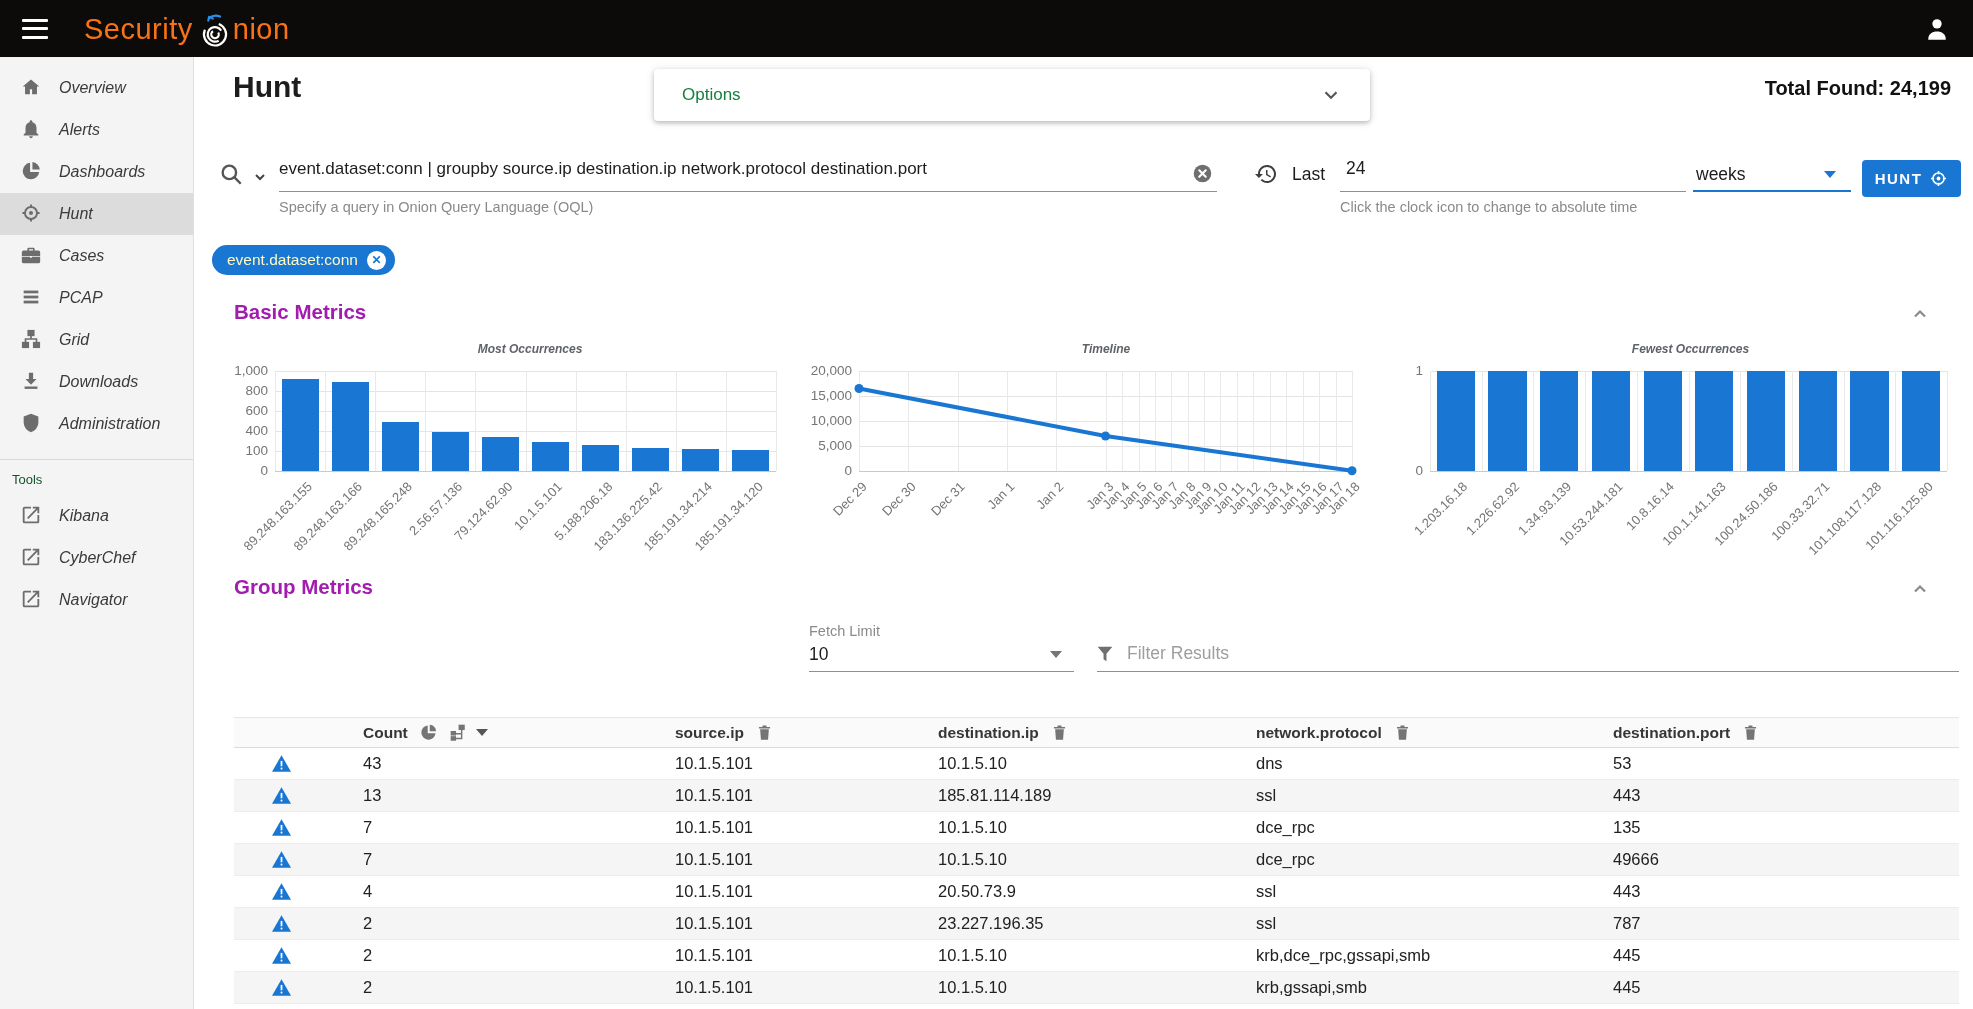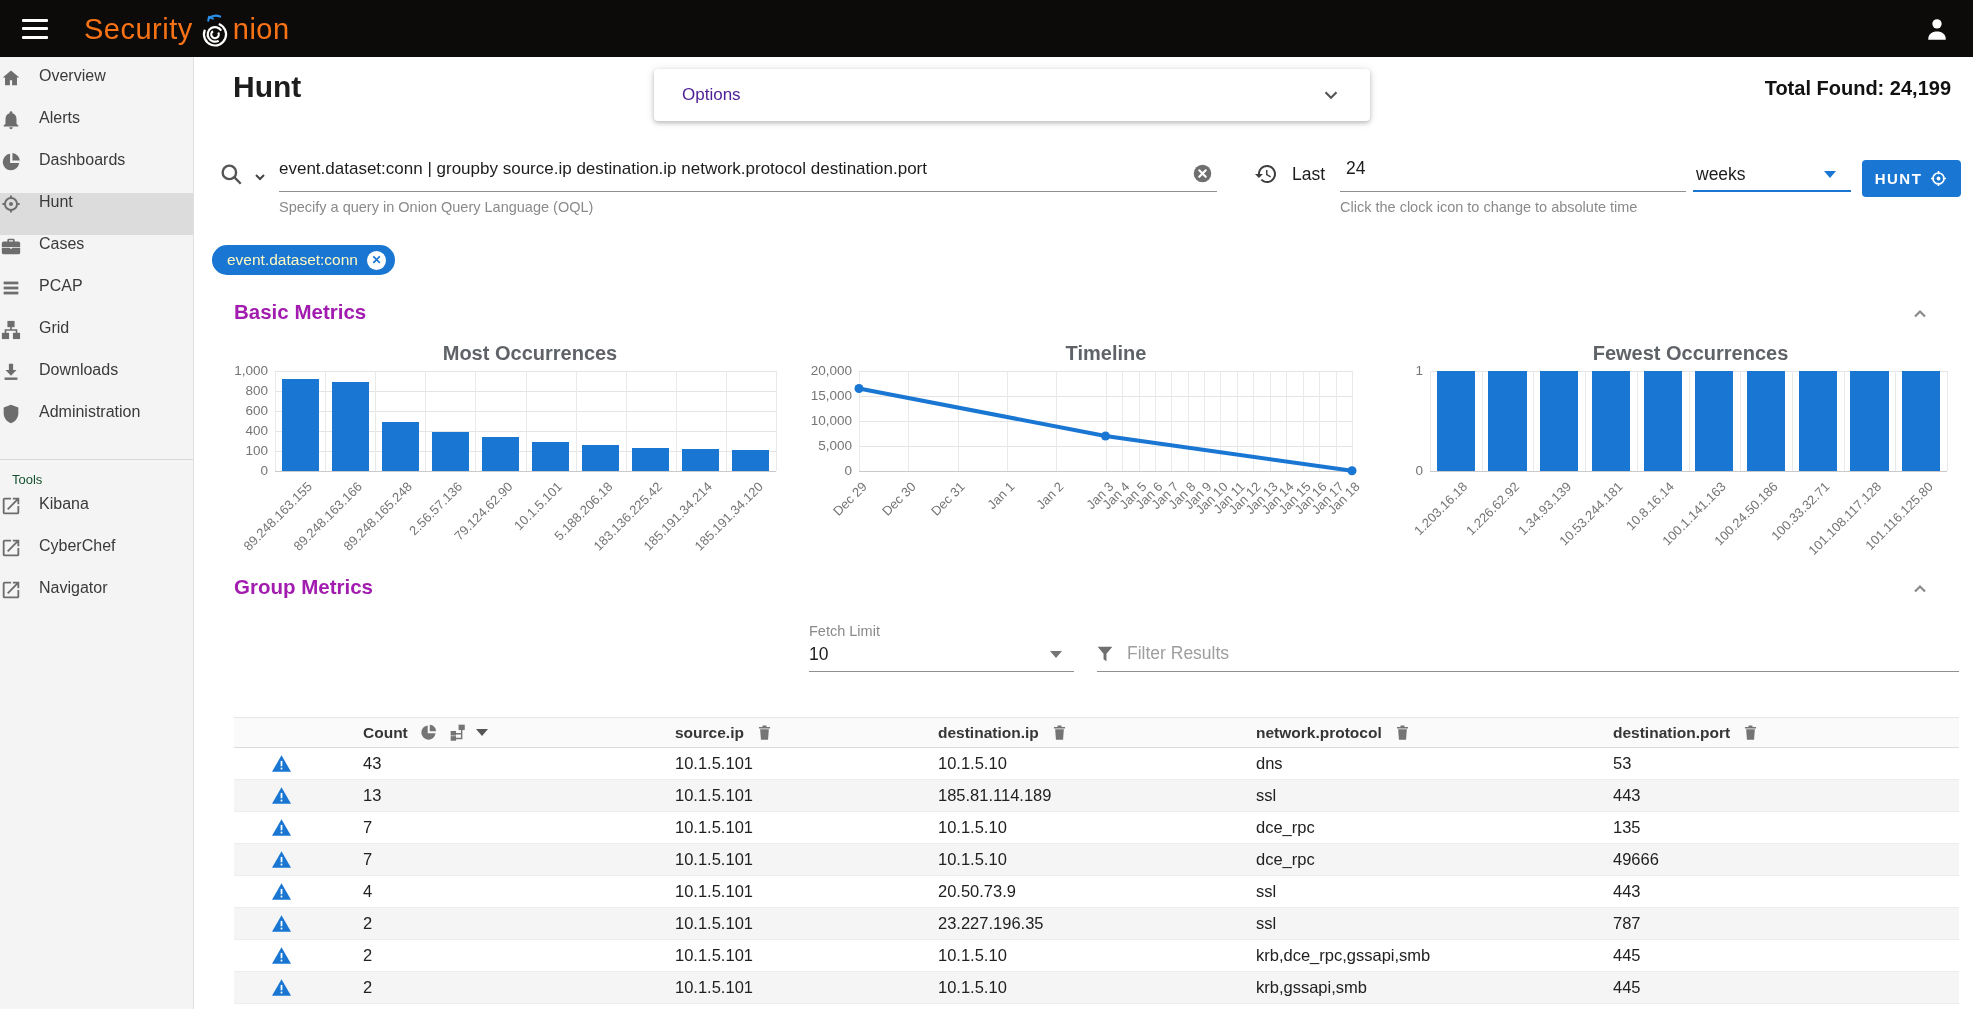--- a/index.html
+++ b/index.html
@@ -11,36 +11,36 @@
   .hamburger { width:26px; height:20px; display:flex; flex-direction:column; justify-content:space-between; cursor:pointer; margin-right:36px; }
   .hamburger span { display:block; height:3px; background:#fff; border-radius:1px; }
   .logo { display:flex; align-items:flex-end; color:#f97316; font-size:29px; letter-spacing:.5px; }
   .logo .onion-o { width:34px; height:38px; margin:0 1px -4px 5px; }
   .topbar .spacer { flex:1; }
   .person { width:28px; height:28px; }
 
   
   .layout { display:flex; height:952px; }
   .sidebar { width:194px; background:#f4f4f4; border-right:1px solid #e0e0e0; padding-top:10px; flex:none; }
-  .side-item { height:42px; display:flex; align-items:flex-start; cursor:pointer; }
+  .side-item { height:42px; display:flex; align-items:center; padding-left:20px; cursor:pointer;font-style:italic; }
   .side-item.active { background:#dcdcdc; }
   .side-item .icon { width:24px; height:24px; color:#6d6d6d; flex:none; }
   .side-item .icon svg { width:22px; height:22px; }
   .side-label { margin-left:15px; font-size:16px; color:#3a3a3a; }
   .side-divider { border-top:1px solid #d8d8d8; margin:14px 0 6px 0; }
   .side-caption { font-size:13px; color:#14532d; padding:6px 0 8px 12px; }
 
   .content { position:relative; flex:1; background:#fff; }
 
   
   .page-title { position:absolute; left:39px; top:13px; font-size:30px; font-weight:700; color:#1d1d1d; }
   .options-panel { position:absolute; left:460px; top:12px; width:716px; height:52px; background:#fff;
     border-radius:4px; box-shadow:0 2px 4px rgba(0,0,0,.2), 0 1px 10px rgba(0,0,0,.12);
     display:flex; align-items:center; padding:0 28px; cursor:pointer; }
-  .options-panel .label { font-size:17px; color:#4c1d95;text-align:center; }
+  .options-panel .label { font-size:17px; color:#15803d;text-align:center; }
   .options-panel .icon { margin-left:auto; width:22px; height:22px; color:#555; }
   .total-found { position:absolute; right:22px; top:20px; font-size:20px; font-weight:700; color:#111; }
 
   
   .q-icon { position:absolute; color:#555; }
   .underline { position:absolute; height:1px; background:#8f8f8f; }
   .underline.blue { height:2px; background:#1976d2; }
   .query-input { position:absolute; left:85px; top:102px; width:900px; border:none; outline:none;
     font-size:17px; color:#1d1d1d; font-family:"Liberation Sans", sans-serif; background:transparent; }
   .hint { position:absolute; font-size:14.5px; color:#8a8a8a; }
@@ -57,21 +57,21 @@
   .chip .chip-label { color:#fef9c3; font-size:15.5px; }
   .chip .chip-close { margin-left:9px; width:19px; height:19px; border-radius:50%; background:#fff; color:#1976d2;
     font-size:12px; font-weight:700; display:flex; align-items:center; justify-content:center; cursor:pointer; }
 
   
   .section-title { position:absolute; left:40px; font-size:20.5px; color:#a21caf; }
   .collapse-icon { position:absolute; left:1716px; width:20px; height:20px; color:#8a8a8a; cursor:pointer; }
 
   
   .chart { position:absolute; top:285px; }
-  .chart-title { font-size:20px; font-weight:700; color:#5f6368; text-align:center; height:29px; }
+  .chart-title { font-size:12px; font-weight:700; color:#5f6368; text-align:center; height:29px;font-style:italic; }
   .chart-body { display:flex; }
   .yaxis { position:relative; flex:none; }
   .ytick-label { position:absolute; right:7px; font-size:13.5px; color:#757575; white-space:nowrap; }
   .plot { position:relative; height:100px; flex:none; }
   .gridline-h { position:absolute; left:0; right:0; height:1px; background:#e4e4e4; }
   .gridline-h.axis { background:#c9c9c9; }
   .gridline-v { position:absolute; top:0; bottom:0; width:1px; background:#e9e9e9; }
   .bar { position:absolute; bottom:0; background:#1976d2; }
   .xlabels { position:relative; height:88px; }
   .xlabel { position:absolute; top:0; width:0; }

